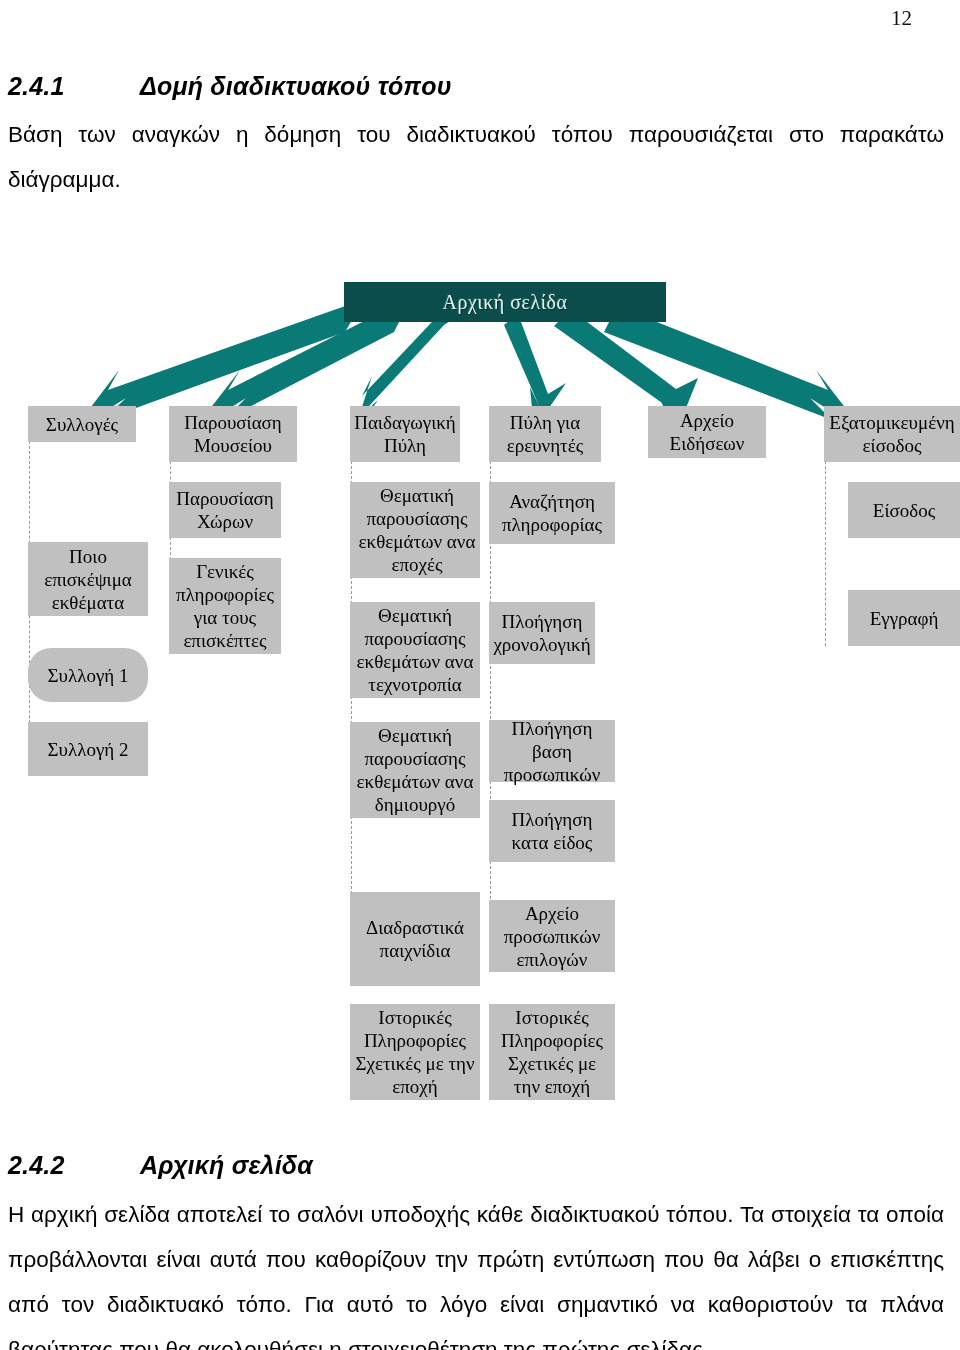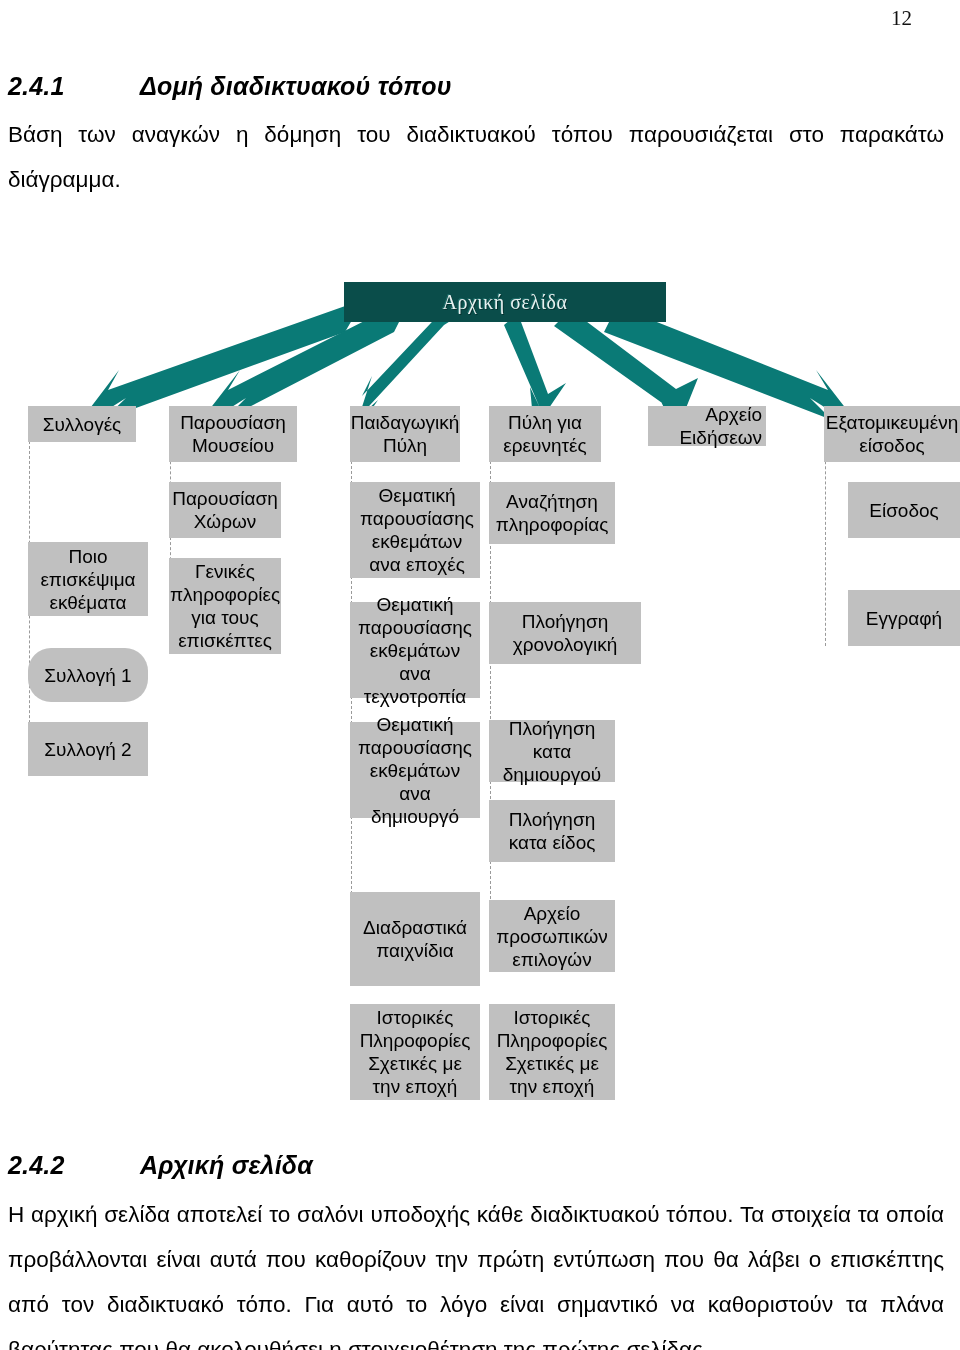--- a/index.html
+++ b/index.html
@@ -63,21 +63,21 @@
   #diagram-svg {
     position: absolute;
     left: 0; top: 0;
     width: 960px; height: 860px;
   }
 
   .node {
     position: absolute;
     background: #c0c0c0;
     color: #000;
-    font-family: Liberation Sans, sans-serif;
+    font-family: Liberation Serif, serif;
     font-size: 19px;
     line-height: 23px;
     display: flex;
     align-items: center;
     justify-content: center;
     text-align: center;
     padding: 2px 4px;
   }
 
   .root-node {
@@ -179,37 +179,37 @@
   <div class="node" style="left:350px; top:734px; width:130px; height:96px;">
     <span>Ιστορικές Πληροφορίες Σχετικές με την εποχή</span>
   </div>
 
   <div class="node" style="left:489px; top:136px; width:112px; height:56px;">
     <span>Πύλη για ερευνητές</span>
   </div>
   <div class="node" style="left:489px; top:212px; width:126px; height:62px;">
     <span>Αναζήτηση πληροφορίας</span>
   </div>
-  <div class="node" style="left:489px; top:332px; width:152px; height:62px;">
+  <div class="node" style="left:489px; top:332px; width:106px; height:62px;">
     <span>Πλοήγηση χρονολογική</span>
   </div>
   <div class="node" style="left:489px; top:450px; width:126px; height:62px;">
-    <span>Πλοήγηση κατα δημιουργού</span>
+    <span>Πλοήγηση βαση προσωπικών</span>
   </div>
   <div class="node" style="left:489px; top:530px; width:126px; height:62px;">
     <span>Πλοήγηση κατα είδος</span>
   </div>
   <div class="node" style="left:489px; top:630px; width:126px; height:72px;">
     <span>Αρχείο προσωπικών επιλογών</span>
   </div>
   <div class="node" style="left:489px; top:734px; width:126px; height:96px;">
     <span>Ιστορικές Πληροφορίες Σχετικές με την εποχή</span>
   </div>
 
-  <div class="node" style="left:648px; top:136px; width:118px; height:40px;text-align:right;">
+  <div class="node" style="left:648px; top:136px; width:118px; height:52px;">
     <span>Αρχείο Ειδήσεων</span>
   </div>
 
   <div class="node" style="left:824px; top:136px; width:136px; height:56px;">
     <span>Εξατομικευμένη είσοδος</span>
   </div>
   <div class="node" style="left:848px; top:212px; width:112px; height:56px;">
     <span>Είσοδος</span>
   </div>
   <div class="node" style="left:848px; top:320px; width:112px; height:56px;">

